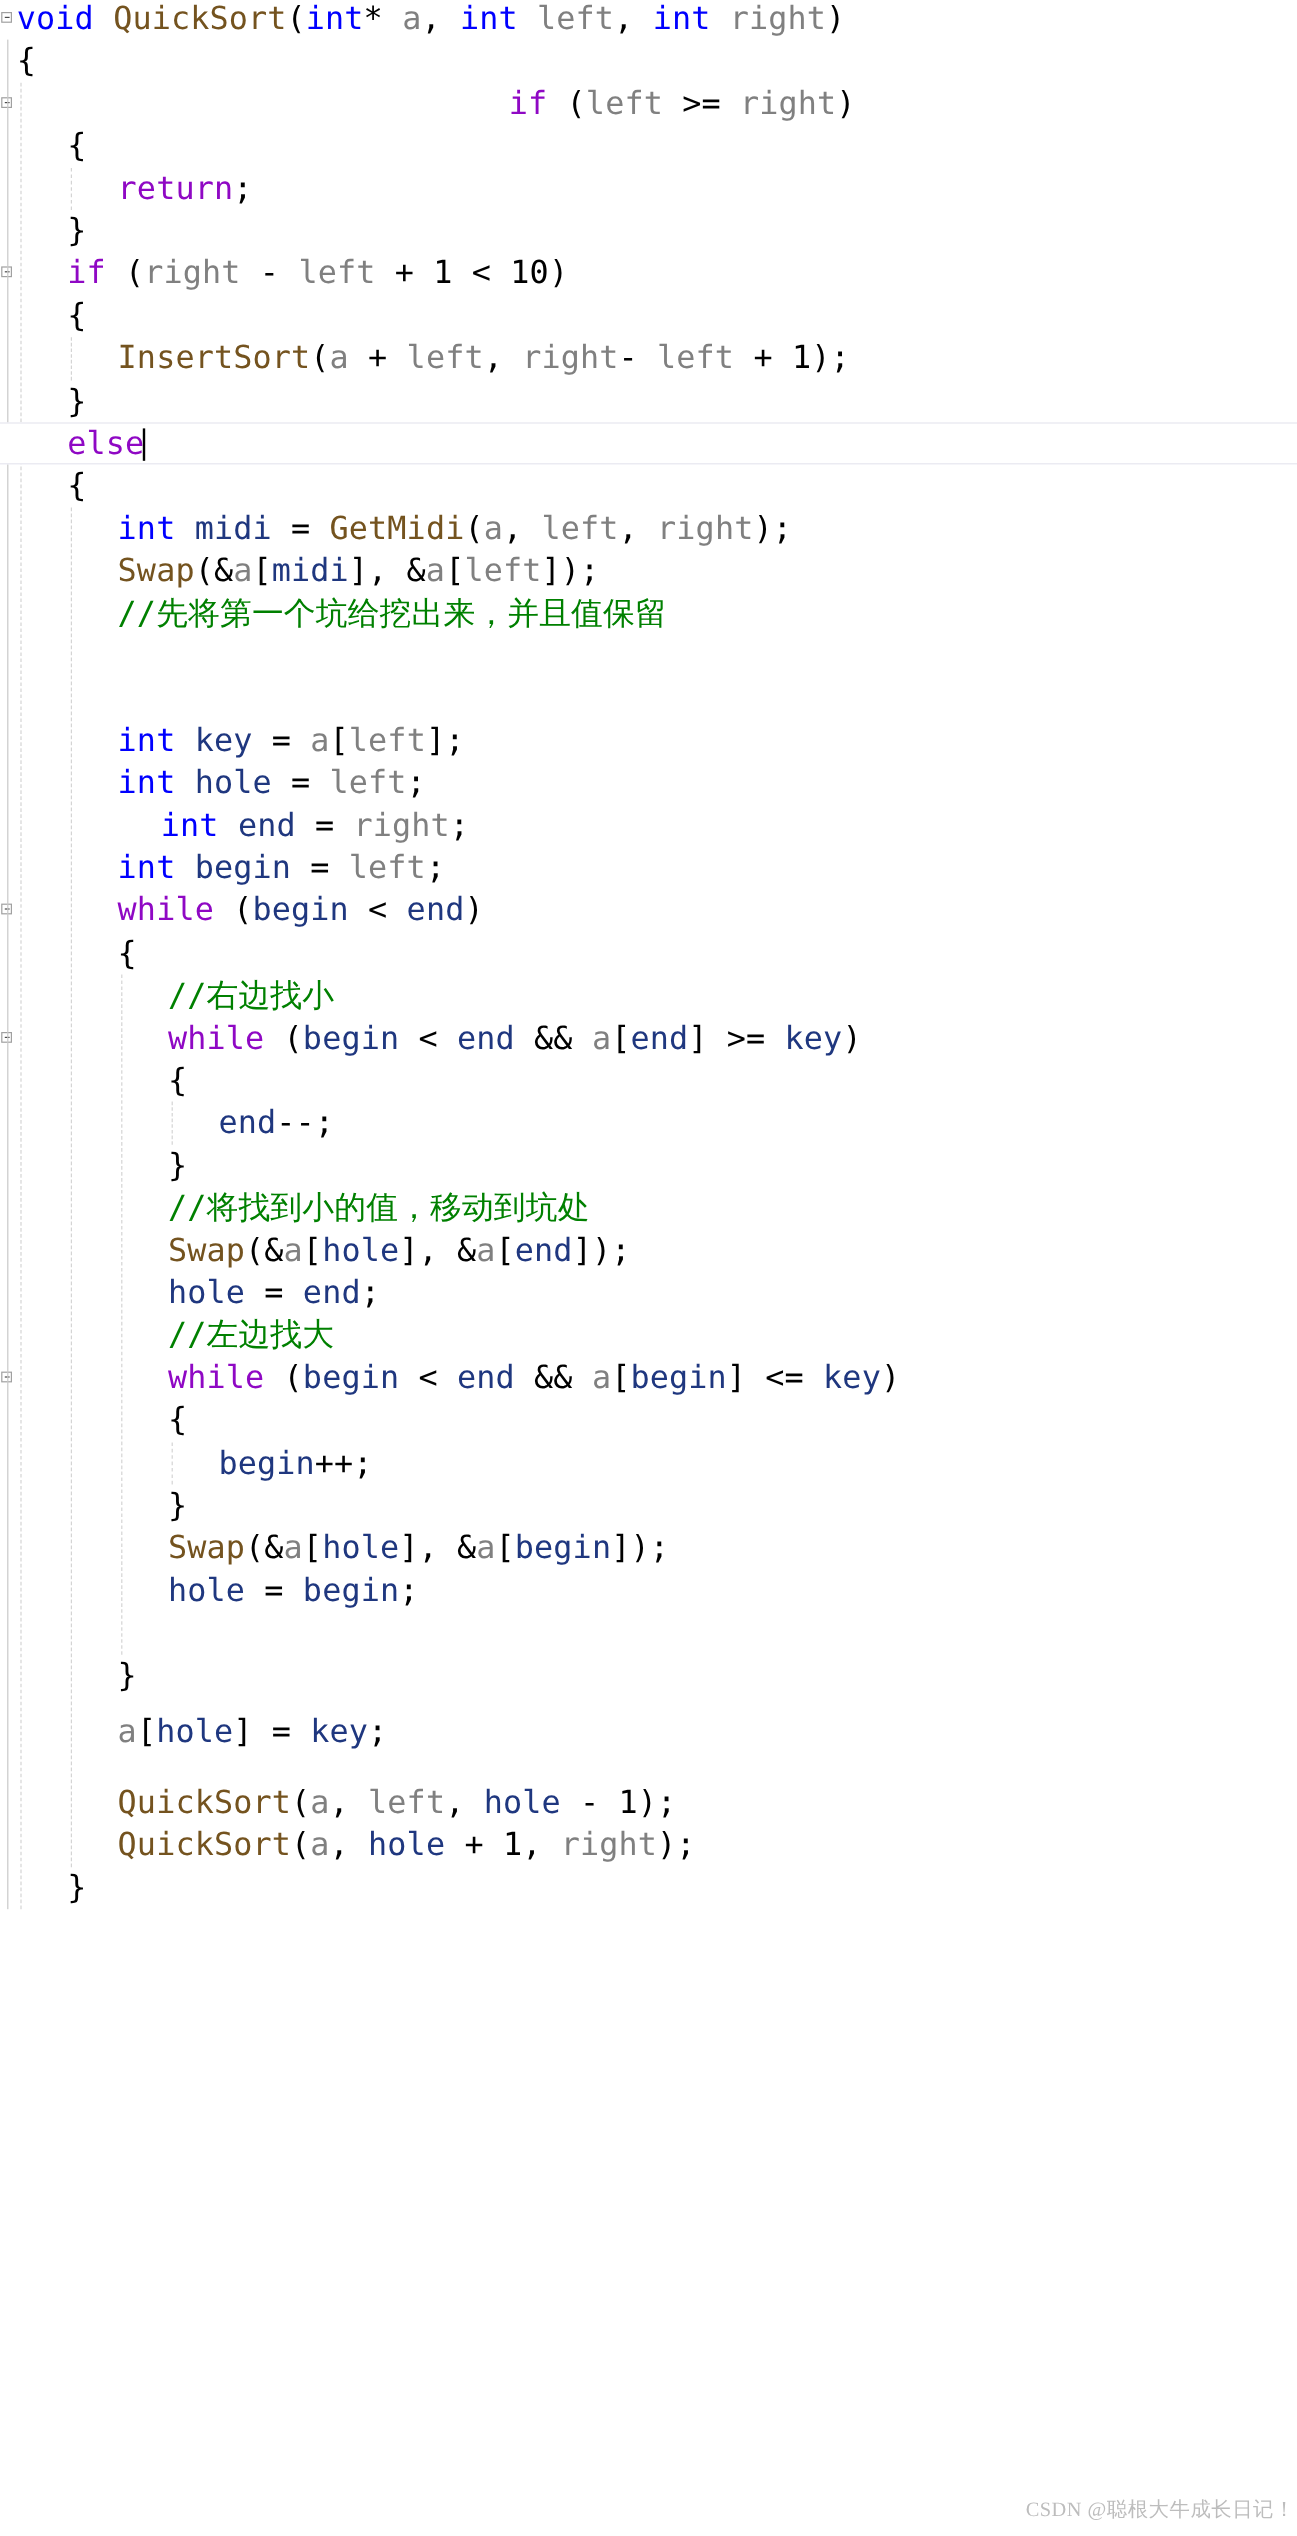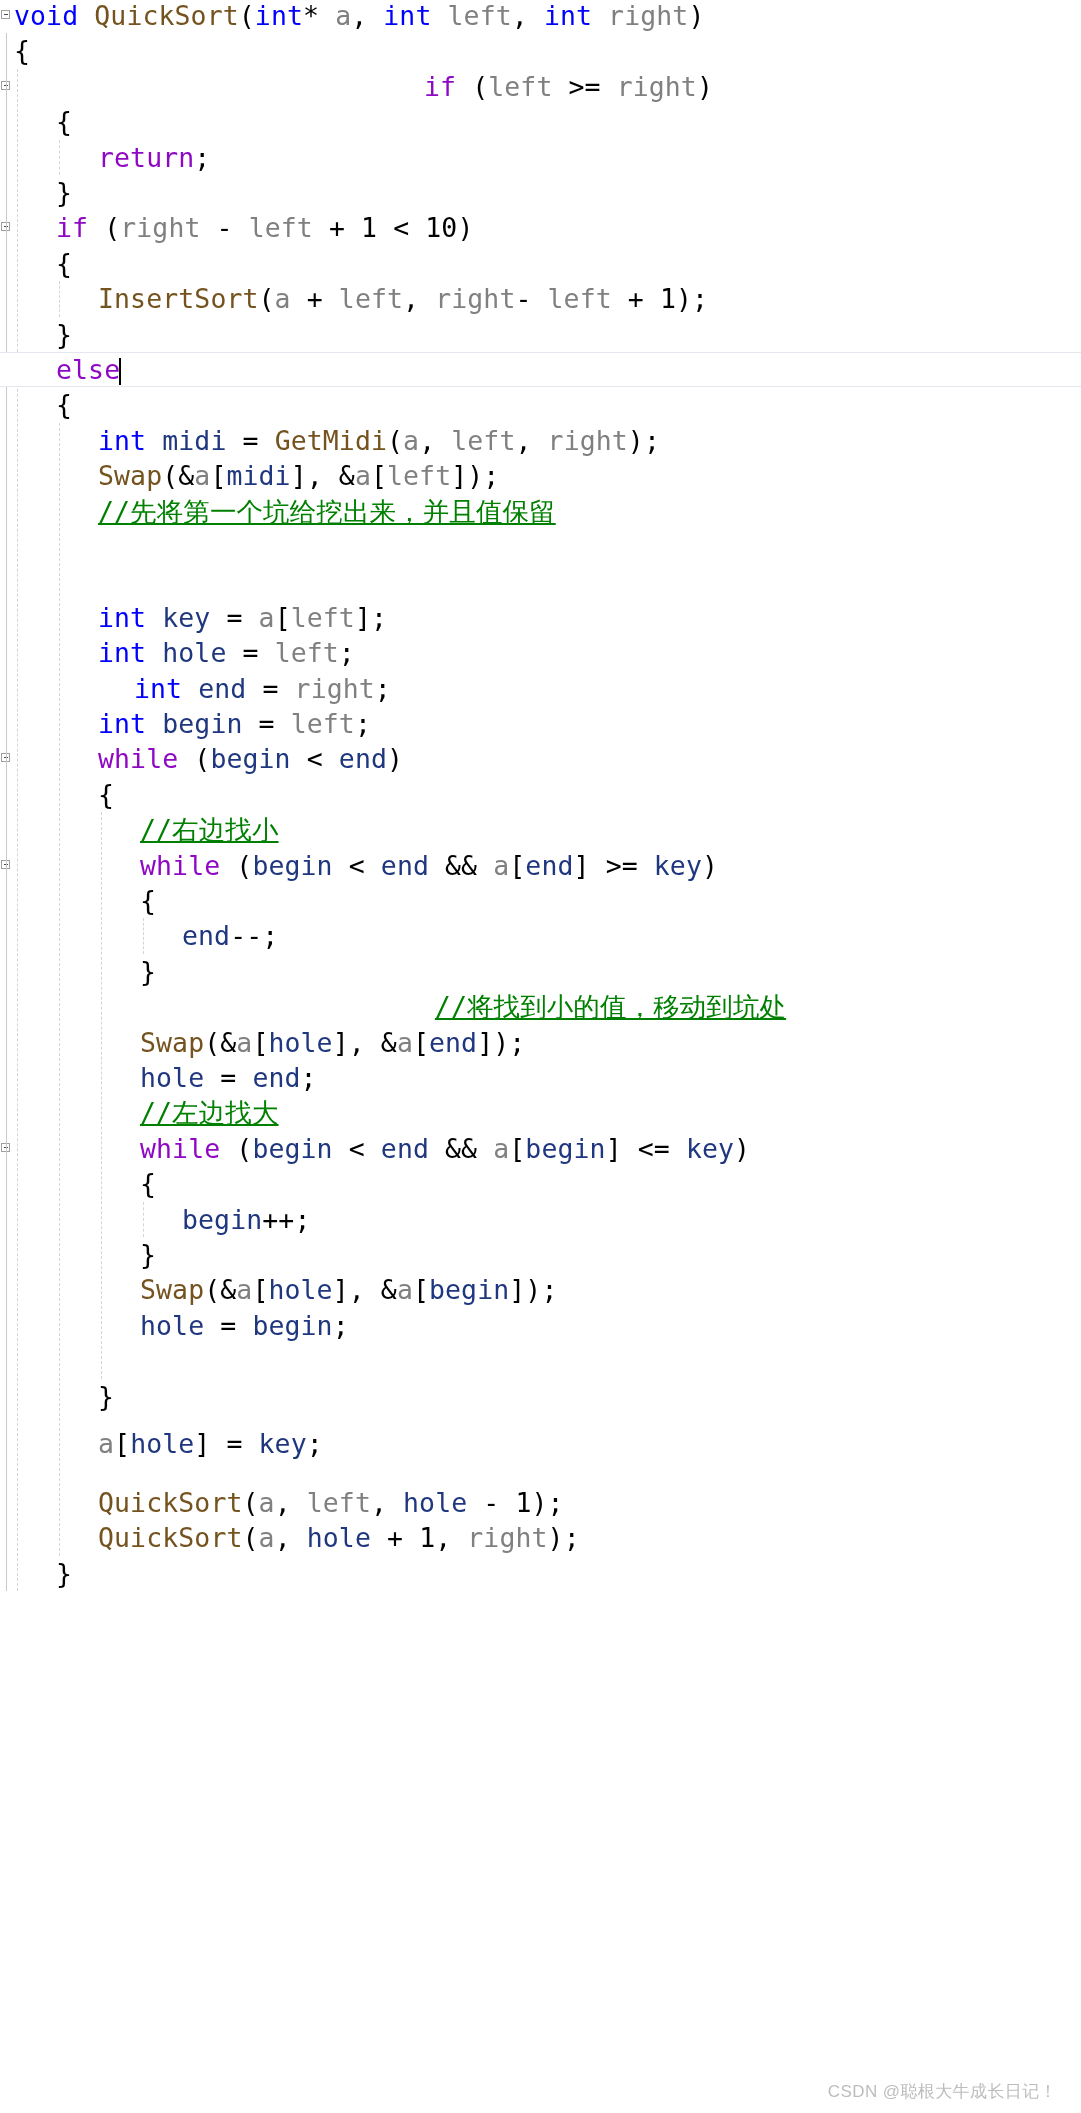--- a/index.html
+++ b/index.html
@@ -62,21 +62,21 @@
   }
 
   
   .kw       { color: #8f08c4; }            
   .type     { color: #0000ff; }            
   .fn       { color: #74531f; }            
   .param    { color: #808080; }            
   .local    { color: #1f377f; }            
   .punc     { color: #000000; }            
   .num      { color: #000000; }            
-  .cmt      { color: #008000; text-decoration: underline; }            
+  .cmt      { color: #008000; }            
 
   
   .fold-box {
     position: absolute;
     width: 9px;
     height: 9px;
     border: 1px solid #a0a0a0;
     background: #ffffff;
     left: 1px;
     box-sizing: border-box;
@@ -104,23 +104,23 @@
     width: 2px;
     height: 27px;
     background: #000000;
     vertical-align: -6px;
     margin-left: -1px;
   }
 
   
   .watermark {
     position: absolute;
-    right: 24px;
+    right: 2px;
     bottom: 10px;
-    font-family: Liberation Sans, sans-serif;
+    font-family: Liberation Serif, serif;
     font-size: 17px;
     color: #bdbdbd;
     letter-spacing: 0.4px;
     white-space: pre;
     margin-top: 12px;
   }
 
   
   .fold-bar {
     position: absolute;
@@ -176,21 +176,21 @@
       <div class="line" style="top: 635.2px; position: absolute; left: 0px; right: 0px;"><span style="display: inline-block; width: 84px;"></span><span class="type">int</span><span class="punc"> </span><span class="local">hole</span><span class="punc"> = </span><span class="param">left</span><span class="punc">;</span></div>
       <div class="line" style="top: 670.6px; position: absolute; left: 0px; right: 0px; margin-left: 36px;"><span style="display: inline-block; width: 84px;"></span><span class="type">int</span><span class="punc"> </span><span class="local">end</span><span class="punc"> = </span><span class="param">right</span><span class="punc">;</span></div>
       <div class="line" style="top: 741.4px; position: absolute; left: 0px; right: 0px;"><span style="display: inline-block; width: 84px;"></span><span class="kw">while</span><span class="punc"> (</span><span class="local">begin</span><span class="punc"> &lt; </span><span class="local">end</span><span class="punc">)</span></div>
       <div class="line" style="top: 706px; position: absolute; left: 0px; right: 0px;"><span style="display: inline-block; width: 84px;"></span><span class="type">int</span><span class="punc"> </span><span class="local">begin</span><span class="punc"> = </span><span class="param">left</span><span class="punc">;</span></div>
       <div class="line" style="top: 776.8px; position: absolute; left: 0px; right: 0px;"><span style="display: inline-block; width: 84px;"></span><span class="punc">{</span></div>
       <div class="line" style="top: 812.2px; position: absolute; left: 0px; right: 0px;"><span style="display: inline-block; width: 126px;"></span><span class="cmt">//右边找小</span></div>
       <div class="line" style="top: 847.6px; position: absolute; left: 0px; right: 0px;"><span style="display: inline-block; width: 126px;"></span><span class="kw">while</span><span class="punc"> (</span><span class="local">begin</span><span class="punc"> &lt; </span><span class="local">end</span><span class="punc"> &amp;&amp; </span><span class="param">a</span><span class="punc">[</span><span class="local">end</span><span class="punc">] &gt;= </span><span class="local">key</span><span class="punc">)</span></div>
       <div class="line" style="top: 883px; position: absolute; left: 0px; right: 0px;"><span style="display: inline-block; width: 126px;"></span><span class="punc">{</span></div>
       <div class="line" style="top: 918.4px; position: absolute; left: 0px; right: 0px;"><span style="display: inline-block; width: 168px;"></span><span class="local">end</span><span class="punc">--;</span></div>
       <div class="line" style="top: 953.8px; position: absolute; left: 0px; right: 0px;"><span style="display: inline-block; width: 126px;"></span><span class="punc">}</span></div>
-      <div class="line" style="top: 989.2px; position: absolute; left: 0px; right: 0px; text-align: center;"><span style="display: inline-block; width: 126px;"></span><span class="cmt">//将找到小的值，移动到坑处</span></div>
+      <div class="line" style="top: 989.2px; position: absolute; left: 0px; right: 0px;"><span style="display: inline-block; width: 126px;"></span><span class="cmt">//将找到小的值，移动到坑处</span></div>
       <div class="line" style="top: 1024.6px; position: absolute; left: 0px; right: 0px;"><span style="display: inline-block; width: 126px;"></span><span class="fn">Swap</span><span class="punc">(&amp;</span><span class="param">a</span><span class="punc">[</span><span class="local">hole</span><span class="punc">], &amp;</span><span class="param">a</span><span class="punc">[</span><span class="local">end</span><span class="punc">]);</span></div>
       <div class="line" style="top: 1060px; position: absolute; left: 0px; right: 0px;"><span style="display: inline-block; width: 126px;"></span><span class="local">hole</span><span class="punc"> = </span><span class="local">end</span><span class="punc">;</span></div>
       <div class="line" style="top: 1095.4px; position: absolute; left: 0px; right: 0px;"><span style="display: inline-block; width: 126px;"></span><span class="cmt">//左边找大</span></div>
       <div class="line" style="top: 1130.8px; position: absolute; left: 0px; right: 0px;"><span style="display: inline-block; width: 126px;"></span><span class="kw">while</span><span class="punc"> (</span><span class="local">begin</span><span class="punc"> &lt; </span><span class="local">end</span><span class="punc"> &amp;&amp; </span><span class="param">a</span><span class="punc">[</span><span class="local">begin</span><span class="punc">] &lt;= </span><span class="local">key</span><span class="punc">)</span></div>
       <div class="line" style="top: 1166.2px; position: absolute; left: 0px; right: 0px;"><span style="display: inline-block; width: 126px;"></span><span class="punc">{</span></div>
       <div class="line" style="top: 1201.6px; position: absolute; left: 0px; right: 0px;"><span style="display: inline-block; width: 168px;"></span><span class="local">begin</span><span class="punc">++;</span></div>
       <div class="line" style="top: 1237px; position: absolute; left: 0px; right: 0px;"><span style="display: inline-block; width: 126px;"></span><span class="punc">}</span></div>
       <div class="line" style="top: 1272.4px; position: absolute; left: 0px; right: 0px;"><span style="display: inline-block; width: 126px;"></span><span class="fn">Swap</span><span class="punc">(&amp;</span><span class="param">a</span><span class="punc">[</span><span class="local">hole</span><span class="punc">], &amp;</span><span class="param">a</span><span class="punc">[</span><span class="local">begin</span><span class="punc">]);</span></div>
       <div class="line" style="top: 1307.8px; position: absolute; left: 0px; right: 0px;"><span style="display: inline-block; width: 126px;"></span><span class="local">hole</span><span class="punc"> = </span><span class="local">begin</span><span class="punc">;</span></div>
       <div class="line" style="top: 1343.2px; position: absolute; left: 0px; right: 0px;"><span style="display: inline-block; width: 0px;"></span></div>

